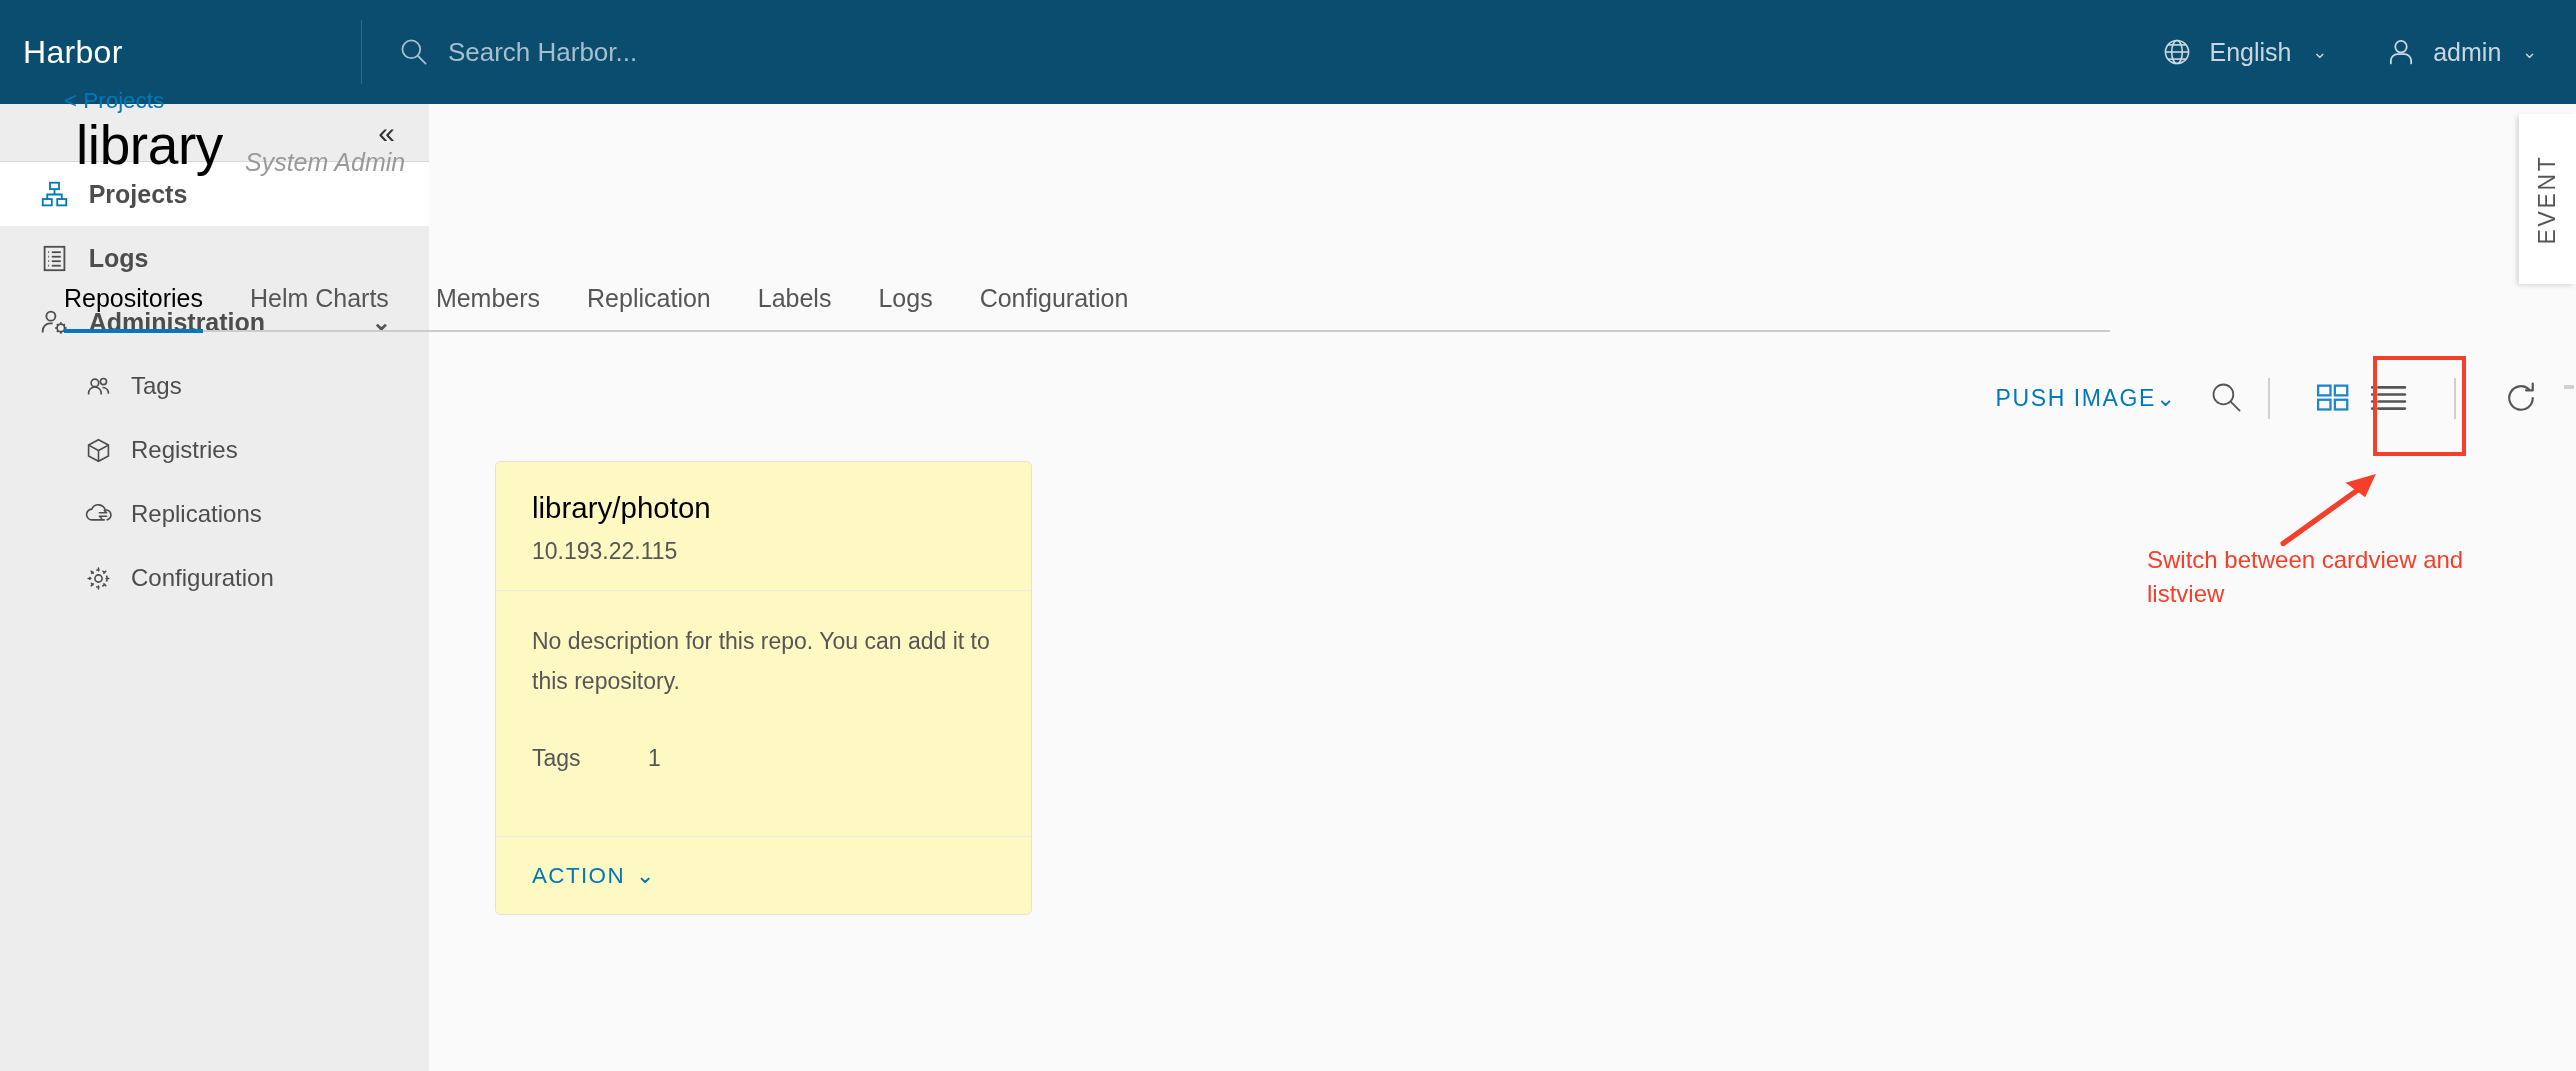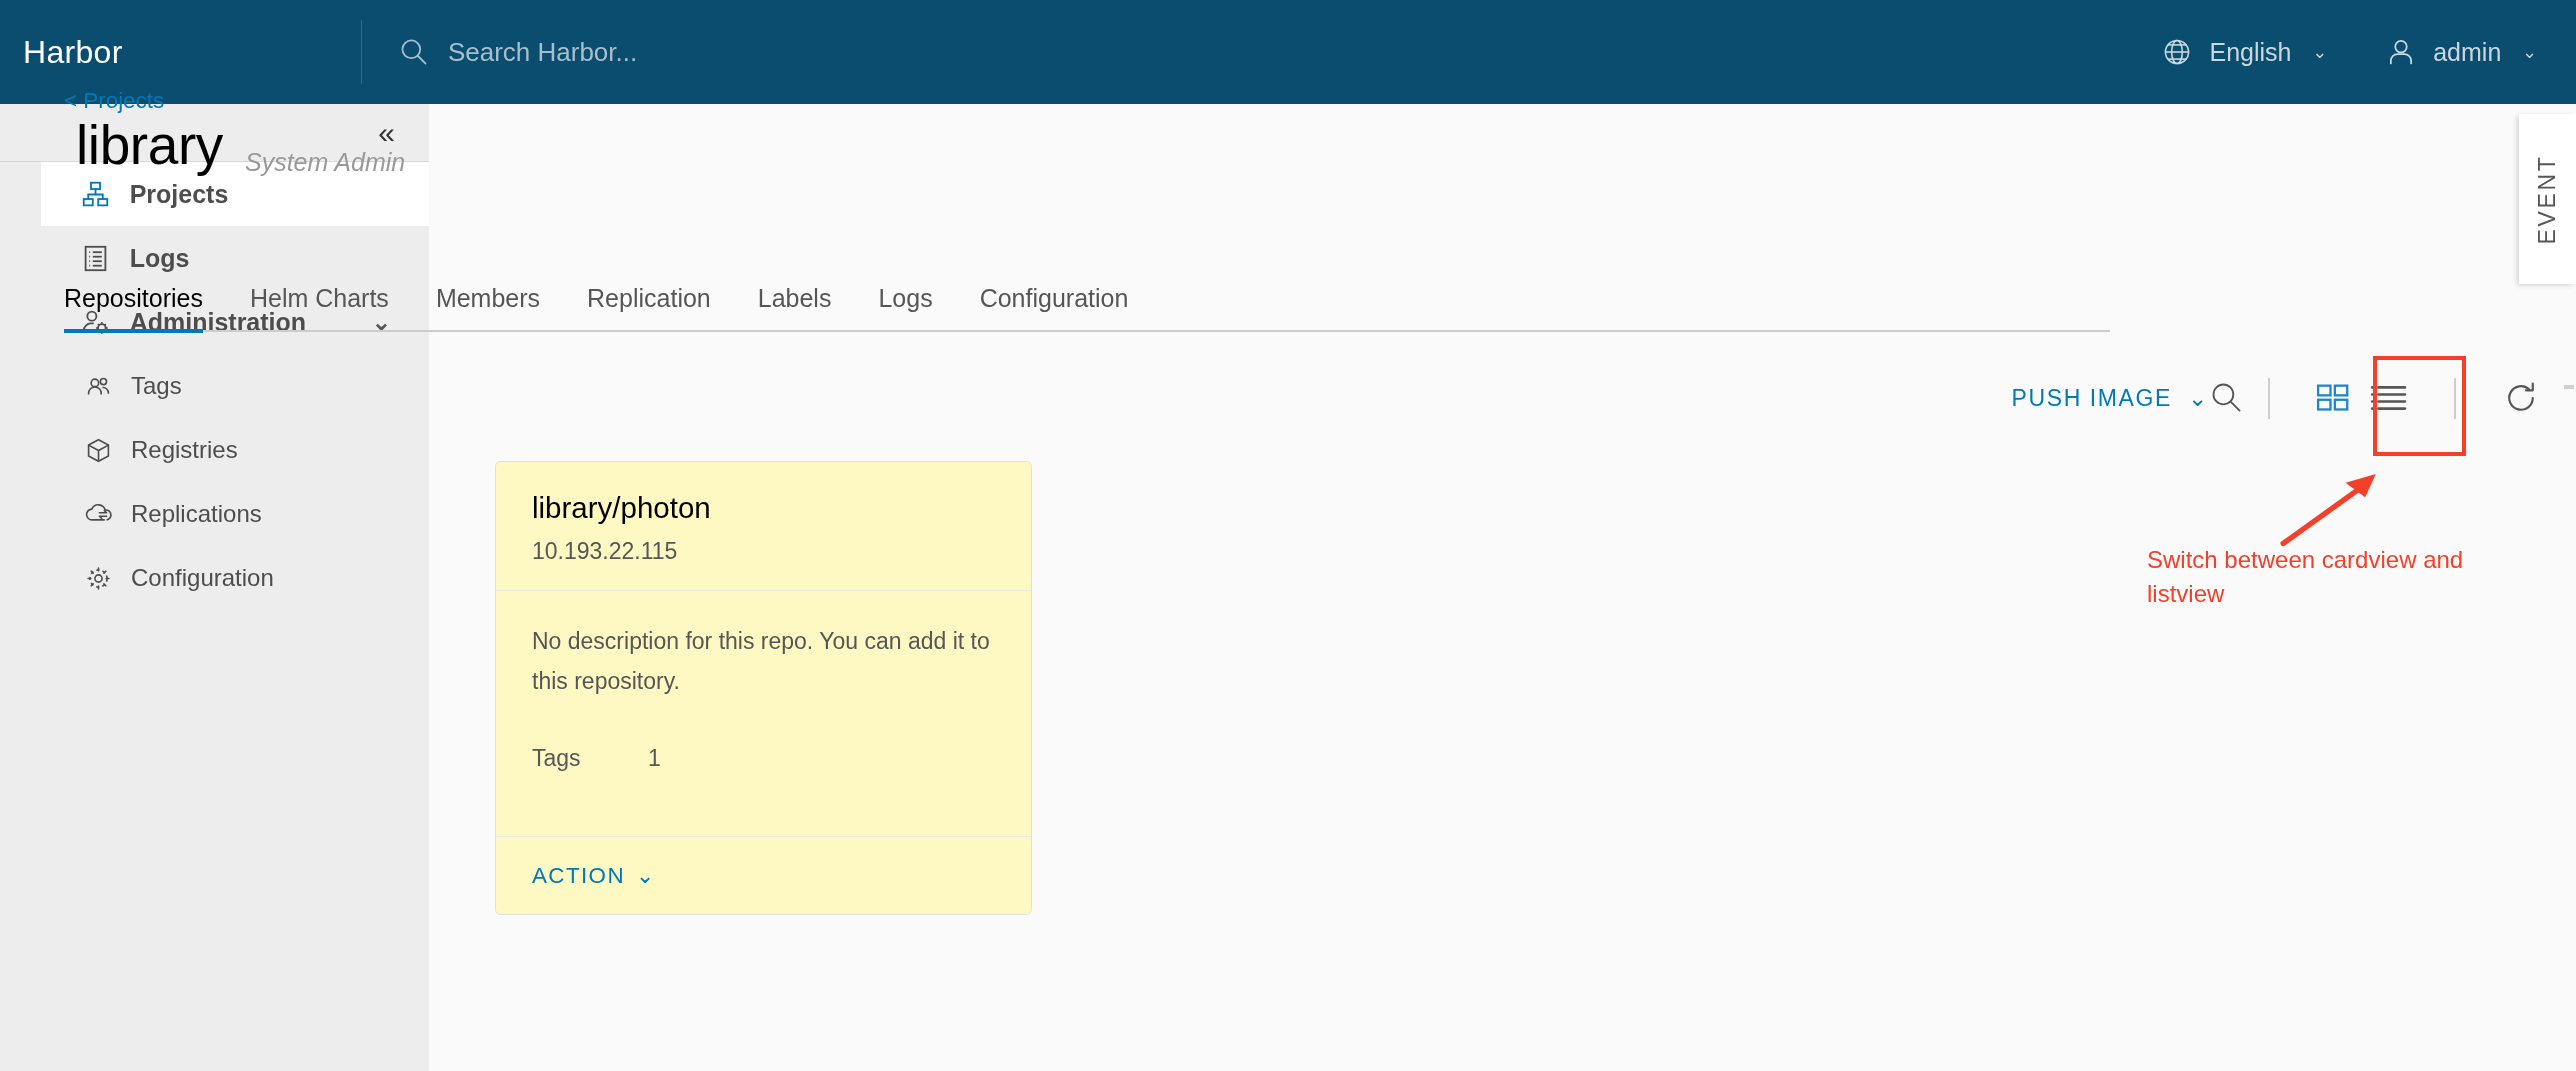--- a/index.html
+++ b/index.html
@@ -59,21 +59,21 @@
     height: 58px; display: flex; align-items: center;
     justify-content: flex-end; padding-right: 34px;
     border-bottom: 0.9px solid #d8d8d8;
     cursor: pointer;
   }
   .collapse-chev { color: #333; font-size: 30px; line-height: 1; }
   .nav-item {
     display: flex; align-items: center;
     height: 64px; padding-left: 39px;
     color: #4d4d4d; font-size: 25px; font-weight: bold;
-    cursor: pointer; position: relative; margin-left: 41px;
+    cursor: pointer; position: relative;
   }
   .nav-item.active { background: #ffffff; }
   .nav-item .nav-ico { width: 30px; height: 30px; margin-right: 19.7px; flex: none;
                         display: flex; align-items: center; justify-content: center; }
   .nav-item .expand-chev {
     position: absolute; right: 38px; top: 50%;
     transform: translateY(-50%);
     font-size: 23px; color: #555;
   }
   .nav-sub {
@@ -118,21 +118,22 @@
   .tab.active { color: #000; border-bottom-color: #0079b8; }
 
   
   .toolbar {
     position: absolute; right: 36px; top: 369px;
     display: flex; align-items: center; gap: 0;
   }
   .push-image {
     color: #0079b8; font-size: 23px; letter-spacing: 1.6px;
     font-weight: 500; cursor: pointer;
-    display: flex; align-items: center; gap: 16px;
+    display: flex; align-items: center; gap: 0;
+    margin-right: 32px;
   }
   .tb-search { width: 36px; height: 36px; cursor: pointer; }
   .tb-sep { width: 1.8px; height: 41px; background: #cfcfcf; margin: 0 23px; }
   .view-toggle {
     display: flex; align-items: center; gap: 18px;
     padding: 14.3px 19.7px;
     margin: 0 3.6px;
   }
   .tb-refresh { width: 38px; height: 38px; cursor: pointer; margin-left: 23px;}
 

